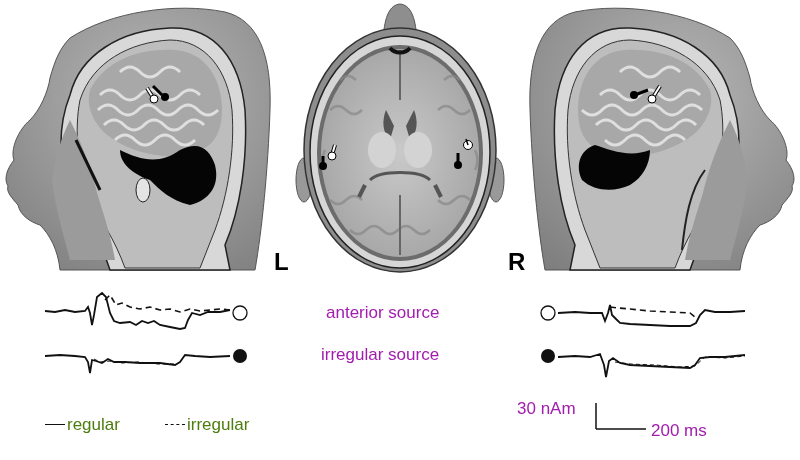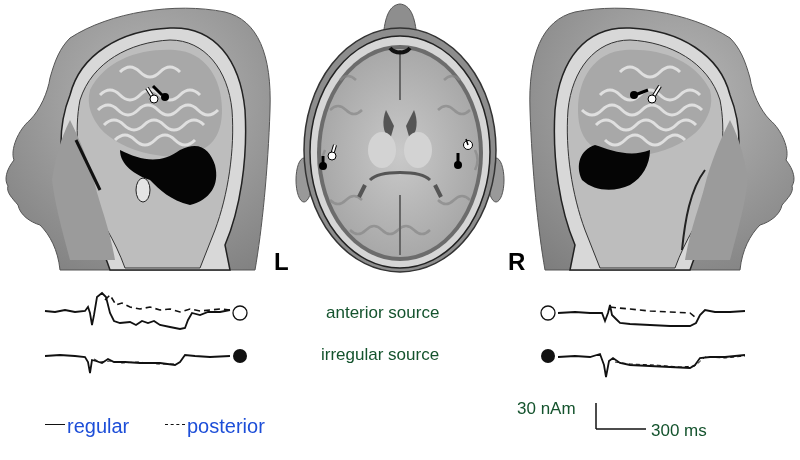--- a/index.html
+++ b/index.html
@@ -1,22 +1,22 @@
 <!DOCTYPE html>
 <html><head>
 <meta charset="utf-8">
 <style>
   html, body { margin:0; padding:0; background:#ffffff; }
   body { width:800px; height:460px; position:relative; overflow:hidden;
          font-family:"Liberation Sans", "DejaVu Sans", sans-serif; color:#111; }
   .panel { position:absolute; }
   .abs { position:absolute; }
   .side-letter { position:absolute; font-weight:bold; font-size:24px; line-height:1; color:#000; }
-  .label { position:absolute; font-size:17px; line-height:1; color:#14532d; white-space:nowrap; }
-  .legend-text { position:absolute; font-size:20px; line-height:1; color:#1d4ed8; white-space:nowrap; }
+  .label { position:absolute; font-size:17px; line-height:1; color:#a21caf; white-space:nowrap; }
+  .legend-text { position:absolute; font-size:17px; line-height:1; color:#4d7c0f; white-space:nowrap; }
   svg { display:block; }
 </style>
 </head>
 <body>
 
 <div class="panel" style="left:0;top:0;width:290px;height:280px;">
   <svg width="290" height="280" viewBox="0 0 290 280">
     <defs>
       <radialGradient id="skinL" cx="0.55" cy="0.35" r="0.8">
         <stop offset="0" stop-color="#b8b8b8"></stop>
@@ -171,21 +171,21 @@
   <path d="M28,28 L45,27 L60,28 L72,28 L75,36 L78,28 L80,20 L82,30 L86,34 L90,38 L100,39 L120,40 L140,41 L160,41 L166,38 L170,30 L175,25 L185,27 L200,27 L215,26" fill="none" stroke="#111" stroke-width="1.8"></path>
   <circle cx="18" cy="71" r="7" fill="#111"></circle>
   <path d="M28,72 L45,71 L60,72 L70,69 L74,80 L76,92 L79,76 L83,73 L90,78 L100,80 L120,81 L140,82 L160,83 L165,80 L170,73 L180,72 L195,72 L215,70" fill="none" stroke="#111" stroke-width="1.8"></path>
   <path d="M85,77 L100,79 L125,80 L150,82 L165,81 L175,72 L195,73 L215,71" fill="none" stroke="#111" stroke-width="1" stroke-dasharray="4,3"></path>
 </svg>
 
 <div class="abs" style="left:45px;top:414px;width:240px;height:22px;">
   <span class="abs" style="left:0;top:10px;width:20px;height:0;border-top:1.6px solid #111;"></span>
   <span class="legend-text" style="left:22px;top:2px;">regular</span>
   <span class="abs" style="left:120px;top:10px;width:20px;height:0;border-top:1.4px dashed #111;"></span>
-  <span class="legend-text" style="left:142px;top:2px;">posterior</span>
+  <span class="legend-text" style="left:142px;top:2px;">irregular</span>
 </div>
 
 <div class="label" style="left:517px;top:400px;">30 nAm</div>
 <svg class="abs" width="60" height="30" viewBox="0 0 60 30" style="left:594px;top:403px;">
   <line x1="2" y1="0" x2="2" y2="26" stroke="#111" stroke-width="1.5"></line>
   <line x1="2" y1="26" x2="52" y2="26" stroke="#111" stroke-width="1.5"></line>
 </svg>
-<div class="label" style="left:651px;top:422px;">300 ms</div>
+<div class="label" style="left:651px;top:422px;">200 ms</div>
 
 </body></html>

